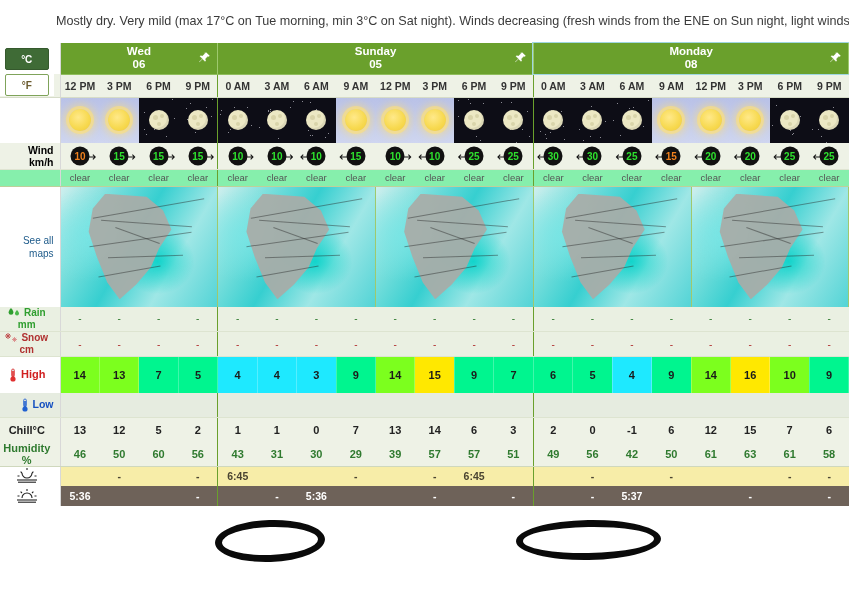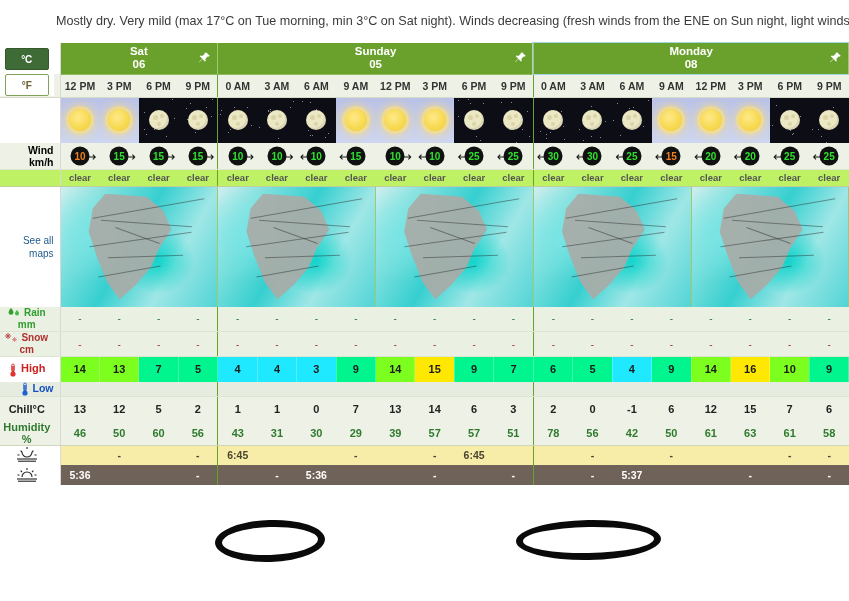--- a/index.html
+++ b/index.html
@@ -94,22 +94,22 @@
   }
   .wbadge.lo { color:#f0811e; }
   .warrow {
     position:absolute; top:50%; transform:translateY(-50%);
     font-size:13px; color:#111; line-height:1;
   }
   .warrow.l { left:3px; } .warrow.r { right:3px; }
 
   
   .cleartext td {
-    background:#bef264; color:#555; font-size:9.5px; height:17px;
-    text-align:center; border-bottom:1px solid #bfcf9a;font-weight:bold;
+    background:#86efac; color:#555; font-size:9.5px; height:17px;
+    text-align:center; border-bottom:1px solid #bfcf9a;
   }
 
   
   .maprow td { height:120px; padding:0; border-right:1px solid #9ec96e; }
   .maprow td.lbl { border-right:1px solid #d8d8d8; }
   .mapimg {
     height:120px; width:100%; position:relative; overflow:hidden;
     background:
       radial-gradient(ellipse 38% 44% at 62% 62%, rgba(0,210,200,.85) 0%, rgba(0,195,190,.0) 62%),
       radial-gradient(ellipse 55% 60% at 18% 40%, rgba(120,230,230,.8) 0%, rgba(120,230,230,0) 65%),
@@ -127,27 +127,27 @@
   
   .rainrow td, .snowrow td {
     height:22px; background:#eaf0e2; text-align:center;
     font-size:10px; border-bottom:1px solid #dde4d0;
   }
   .rainrow td { color:#2f7a2f; }
   .snowrow td { color:#b03030; }
 
   
   .highrow td {
-    height:25px; text-align:center; font-weight:bold; font-size:11px;
+    height:36px; text-align:center; font-weight:bold; font-size:11px;
     color:#1b1b1b; border-right:1px solid rgba(255,255,255,.25);
   }
   .highrow td.lbl { border-right:1px solid #d8d8d8; background:#fff; }
 
   
-  .lowrow td { height:15px; background:#e6ece0; border-bottom:1px solid #dde4d0; }
+  .lowrow td { height:25px; background:#e6ece0; border-bottom:1px solid #dde4d0; }
 
   
   .chillrow td {
     height:24px; background:#eef2e6; text-align:center;
     font-size:11px; font-weight:bold; color:#222;
   }
   
   .humrow td {
     height:22px; background:#eef2e6; text-align:center;
     font-size:11px; font-weight:bold; color:#2f7a2f;
@@ -227,21 +227,21 @@
         <col style="width:39.45px">
         <col style="width:39.45px">
         <col style="width:39.45px">
       </colgroup>
     <tbody>
       <tr id="row-dayhdr">
           <td class="lbl">
             <div class="unitcell"><span class="unitbtn on">°C</span></div>
           </td>
           <td class="dayhdr" colspan="4">
-            <div>Sat</div>
+            <div>Wed</div>
             <div class="dnum">06</div>
             <svg class="pin" viewBox="0 0 16 16">
               <path d="M10.2 1.4 14.6 5.8l-1.6 1.6-1-.4-2.6 2.6.5 2.3-1.3 1.3-3-3-3.7 3.7-.7-.7L5 9.5l-3-3L3.3 5.2l2.3.5L8.2 3.1l-.4-1z" fill="#fff" stroke="#6aa02c" stroke-width=".6"></path>
             </svg>
           </td>
           <td class="dayhdr" colspan="8">
             <div>Sunday</div>
             <div class="dnum">05</div>
             <svg class="pin" viewBox="0 0 16 16">
               <path d="M10.2 1.4 14.6 5.8l-1.6 1.6-1-.4-2.6 2.6.5 2.3-1.3 1.3-3-3-3.7 3.7-.7-.7L5 9.5l-3-3L3.3 5.2l2.3.5L8.2 3.1l-.4-1z" fill="#fff" stroke="#6aa02c" stroke-width=".6"></path>
@@ -905,21 +905,21 @@
           <td class="">60</td>
           <td class="">56</td>
           <td class="daysep">43</td>
           <td class="">31</td>
           <td class="">30</td>
           <td class="">29</td>
           <td class="">39</td>
           <td class="">57</td>
           <td class="">57</td>
           <td class="">51</td>
-          <td class="daysep">78</td>
+          <td class="daysep">49</td>
           <td class="">56</td>
           <td class="">42</td>
           <td class="">50</td>
           <td class="">61</td>
           <td class="">63</td>
           <td class="">61</td>
           <td class="">58</td>
         </tr>
       <tr id="row-set" class="setrow">
           <td class="lbl"><svg width="22" height="16" viewBox="0 0 22 16">

